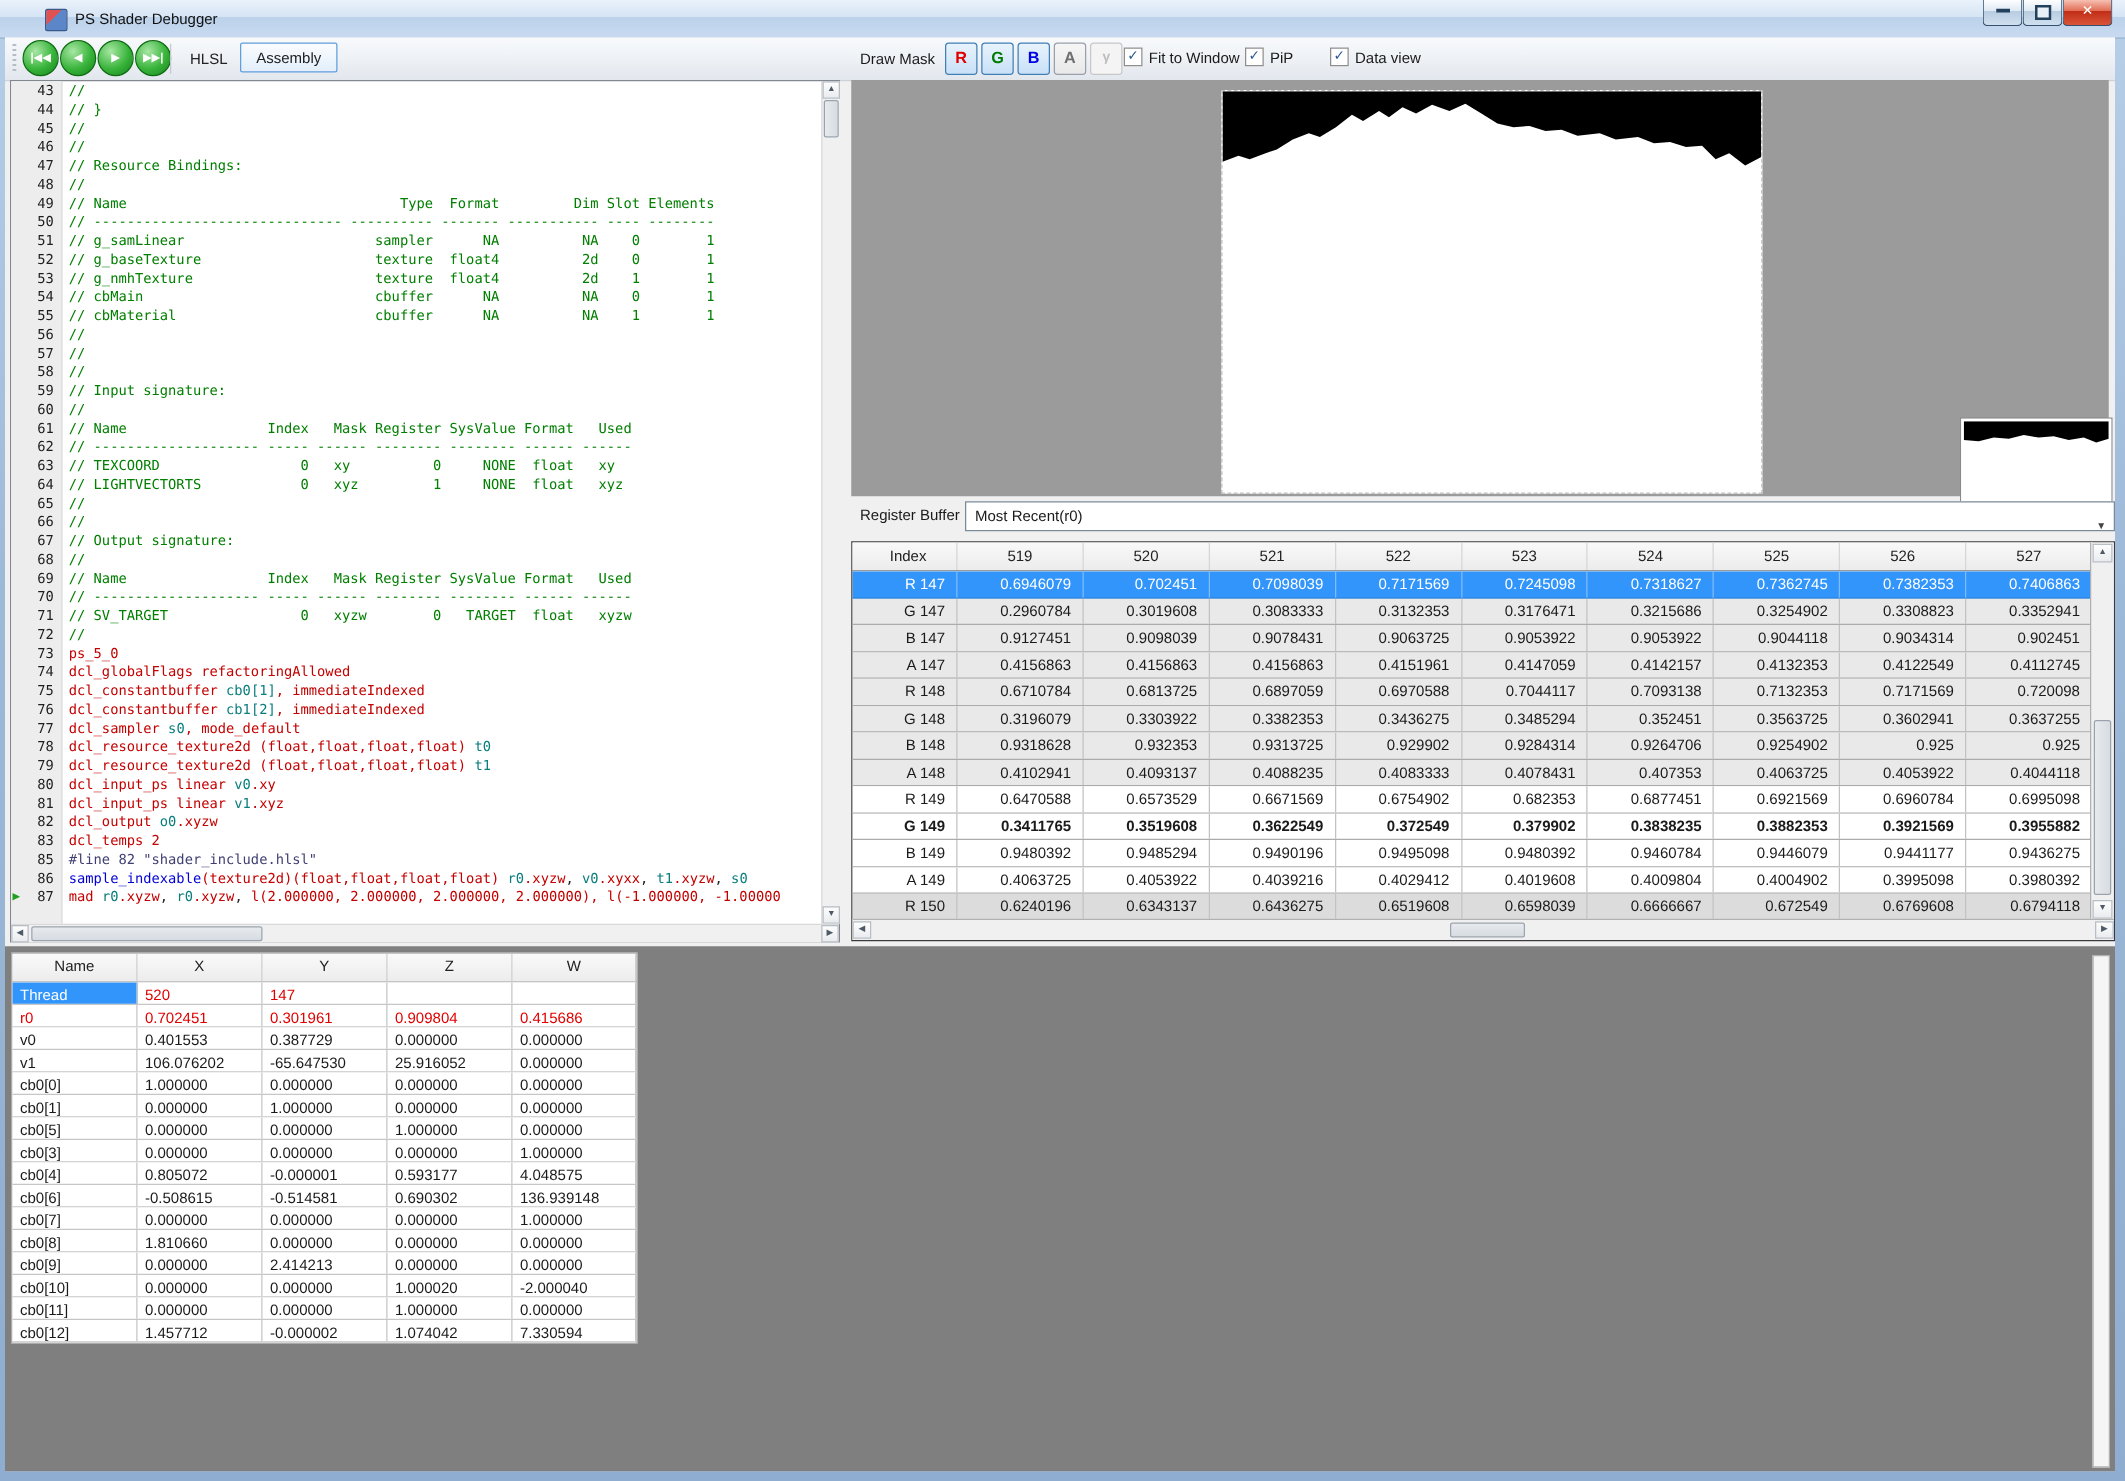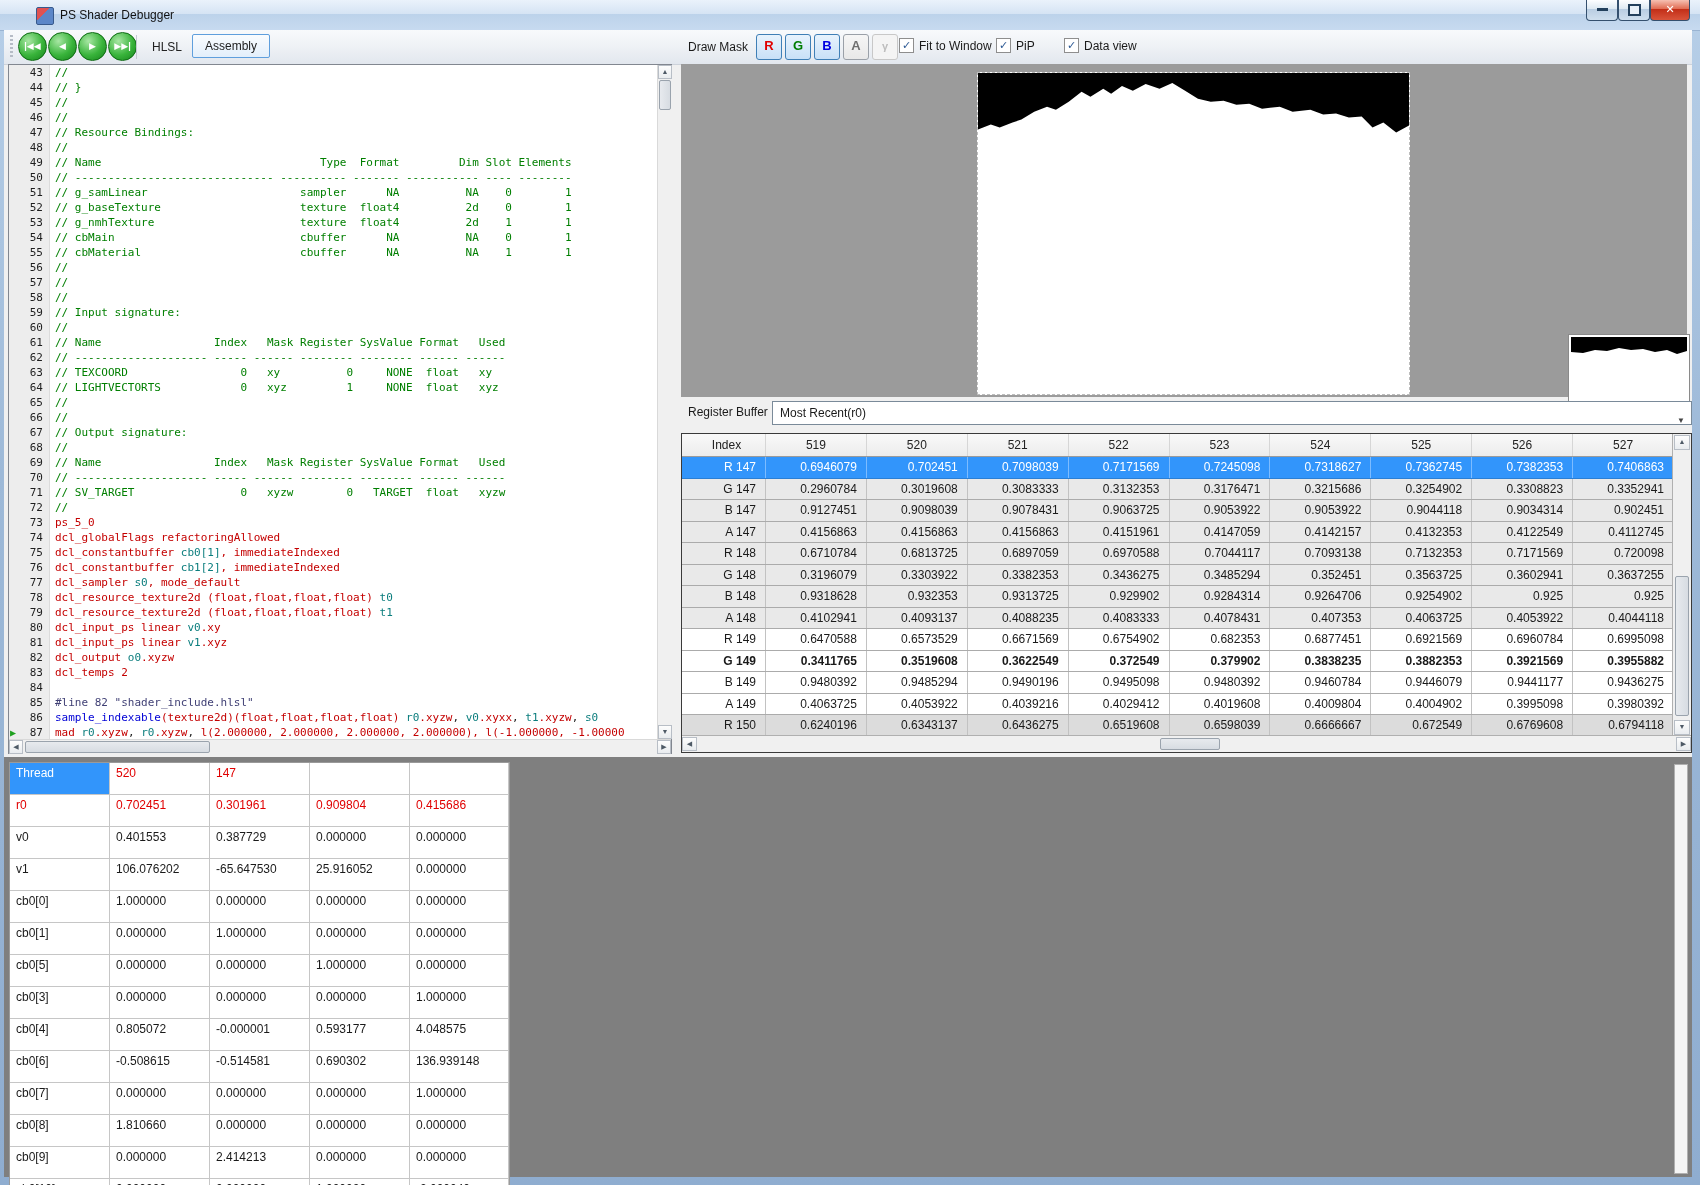--- a/index.html
+++ b/index.html
@@ -105,21 +105,21 @@
   .rt-row.sel .rt-c{border-right:1px solid #7dbcff;}
   .rt-vsb{position:absolute;right:0;top:0;width:18px;height:302px;background:#f0f0f0;border-left:1px solid #b0b0b0;}
   .rt-hsb{position:absolute;left:0;bottom:0;width:1009px;height:16px;background:#f0f0f0;border-top:1px solid #b0b0b0;}
 
   
   .bottom{left:0;top:727px;width:1688px;height:420px;background:#7f7f7f;}
   .wt{position:absolute;left:5px;top:5px;width:501px;background:#fff;border:1px solid #9a9a9a;box-sizing:border-box;}
   .wt-head{display:grid;grid-template-columns:100px 100px 100px 100px 99px;height:22px;
     background:linear-gradient(180deg,#fafafa,#ececec);border-bottom:1px solid #b4b4b4;}
   .wt-h{border-right:1px solid #cfcfcf;line-height:21px;text-align:center;color:#222;}
-  .wt-row{display:grid;grid-template-columns:100px 100px 100px 100px 99px;height:32px;box-sizing:border-box;
+  .wt-row{display:grid;grid-template-columns:100px 100px 100px 100px 99px;height:18px;box-sizing:border-box;
     border-bottom:1px solid #c6c6c6;background:#fff;}
   .wt-c{border-right:1px solid #c6c6c6;line-height:20px;padding-left:6px;white-space:nowrap;overflow:hidden;}
   .wt-row.red .wt-c{color:#e00000;}
   .wt-row.thread .wt-c.name{background:#3295fb;color:#fff;}
   .wt-row.thread .wt-c.val{color:#e00000;}
   .bp-strip{position:absolute;left:1670px;top:7px;width:12px;height:408px;background:#f5f5f5;border:1px solid #b0b0b0;}
 </style>
 </head>
 <body>
 
@@ -203,21 +203,20 @@
         <div class="code-row"><span class="ln">74</span><span class="ctext"><span class="cr">dcl_globalFlags refactoringAllowed</span></span></div>
         <div class="code-row"><span class="ln">75</span><span class="ctext"><span class="cr">dcl_constantbuffer </span><span class="ctl">cb0[1]</span><span class="cr">, immediateIndexed</span></span></div>
         <div class="code-row"><span class="ln">76</span><span class="ctext"><span class="cr">dcl_constantbuffer </span><span class="ctl">cb1[2]</span><span class="cr">, immediateIndexed</span></span></div>
         <div class="code-row"><span class="ln">77</span><span class="ctext"><span class="cr">dcl_sampler </span><span class="ctl">s0</span><span class="cr">, mode_default</span></span></div>
         <div class="code-row"><span class="ln">78</span><span class="ctext"><span class="cr">dcl_resource_texture2d (float,float,float,float) </span><span class="ctl">t0</span></span></div>
         <div class="code-row"><span class="ln">79</span><span class="ctext"><span class="cr">dcl_resource_texture2d (float,float,float,float) </span><span class="ctl">t1</span></span></div>
         <div class="code-row"><span class="ln">80</span><span class="ctext"><span class="cr">dcl_input_ps linear </span><span class="ctl">v0</span><span class="cr">.xy</span></span></div>
         <div class="code-row"><span class="ln">81</span><span class="ctext"><span class="cr">dcl_input_ps linear </span><span class="ctl">v1</span><span class="cr">.xyz</span></span></div>
         <div class="code-row"><span class="ln">82</span><span class="ctext"><span class="cr">dcl_output </span><span class="ctl">o0</span><span class="cr">.xyzw</span></span></div>
         <div class="code-row"><span class="ln">83</span><span class="ctext"><span class="cr">dcl_temps 2</span></span></div>
-        <div class="code-row"><span class="ln">84</span><span class="ctext"></span></div>
         <div class="code-row"><span class="ln">85</span><span class="ctext"><span class="cnv">#line 82 "shader_include.hlsl"</span></span></div>
         <div class="code-row"><span class="ln">86</span><span class="ctext"><span class="cbl">sample_indexable</span><span class="cr">(texture2d)(float,float,float,float) </span><span class="ctl">r0</span><span class="cr">.xyzw</span><span class="cbk">, </span><span class="ctl">v0</span><span class="cr">.xyxx</span><span class="cbk">, </span><span class="ctl">t1</span><span class="cr">.xyzw</span><span class="cbk">, </span><span class="ctl">s0</span></span></div>
         <div class="code-row"><span class="exec-marker">▶</span><span class="ln">87</span><span class="ctext"><span class="cr">mad </span><span class="ctl">r0</span><span class="cr">.xyzw</span><span class="cbk">, </span><span class="ctl">r0</span><span class="cr">.xyzw</span><span class="cbk">, </span><span class="cr">l(2.000000, 2.000000, 2.000000, 2.000000), l(-1.000000, -1.00000</span></span></div>
       </div>
 
     <div class="abs sb sb-v" style="left:648px;top:0;width:14px;height:674px;">
       <div class="sb-arrow" style="left:0;top:0;width:14px;height:14px;">▲</div>
       <div class="sb-thumb" style="left:1px;top:15px;width:12px;height:30px;"></div>
       <div class="sb-arrow" style="left:0;top:660px;width:14px;height:14px;">▼</div>
     </div>
@@ -426,20 +425,27 @@
     </div>
     <div class="rt-hsb">
       <div class="sb-arrow" style="left:0;top:1px;width:15px;height:14px;line-height:12px;">◀</div>
       <div class="sb-thumb h" style="left:478px;top:2px;width:60px;height:12px;"></div>
       <div class="sb-arrow" style="left:994px;top:1px;width:15px;height:14px;line-height:12px;">▶</div>
     </div>
   </div>
 
   <div class="abs bottom">
     <div class="wt">
+      <div class="wt-head" id="wt-head">
+          <div class="wt-h">Name</div>
+          <div class="wt-h">X</div>
+          <div class="wt-h">Y</div>
+          <div class="wt-h">Z</div>
+          <div class="wt-h">W</div>
+        </div>
       <div id="wt-body">
           <div class="wt-row thread">
             <div class="wt-c name">Thread</div>
             <div class="wt-c val">520</div>
             <div class="wt-c val">147</div>
             <div class="wt-c val"></div>
             <div class="wt-c val"></div>
           </div>
           <div class="wt-row red">
             <div class="wt-c name">r0</div>

